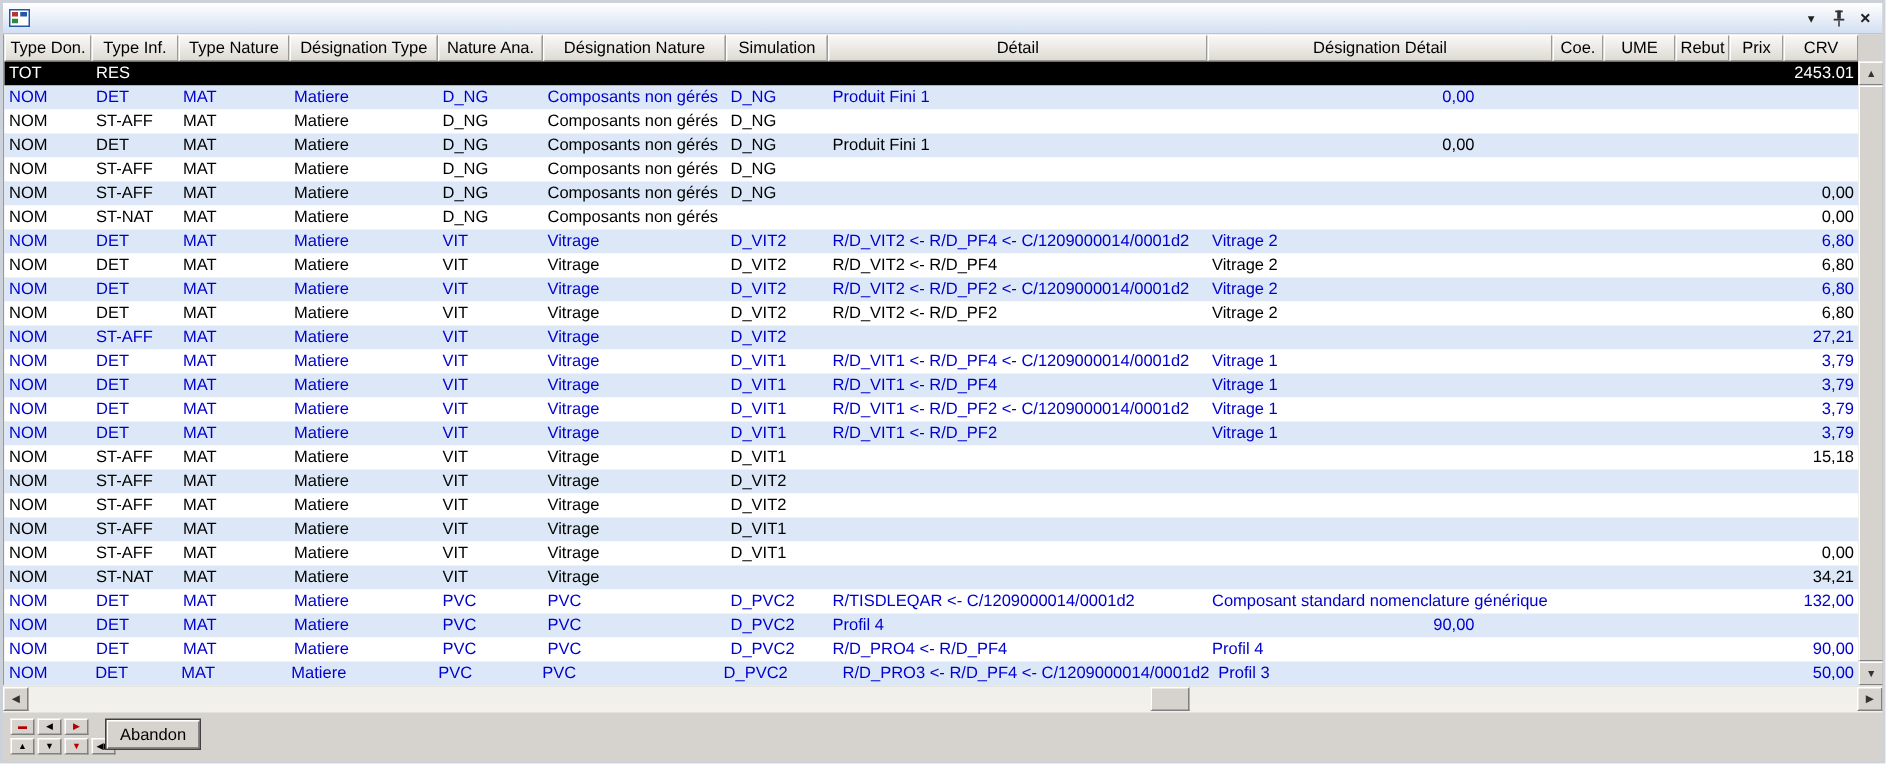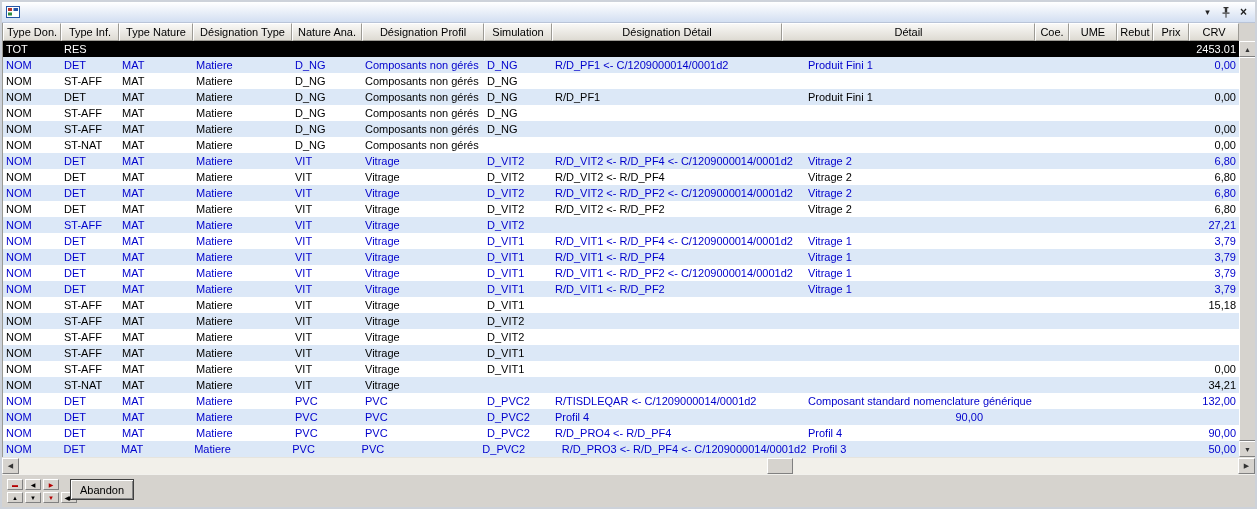--- a/index.html
+++ b/index.html
@@ -74,24 +74,24 @@
   </div>
 
   <div class="grid-wrap">
     <div class="grid-left">
       <div class="grid-header" id="grid-header">
           <div class="hcell" style="width: 58px;">Type Don.</div>
           <div class="hcell" style="width: 58px;">Type Inf.</div>
           <div class="hcell" style="width: 74px;">Type Nature</div>
           <div class="hcell" style="width: 99px;">Désignation Type</div>
           <div class="hcell" style="width: 70px;">Nature Ana.</div>
-          <div class="hcell" style="width: 122px;">Désignation Profil</div>
+          <div class="hcell" style="width: 122px;">Désignation Nature</div>
           <div class="hcell" style="width: 68px;">Simulation</div>
+          <div class="hcell" style="width: 253px;">Détail</div>
           <div class="hcell" style="width: 230px;">Désignation Détail</div>
-          <div class="hcell" style="width: 253px;">Détail</div>
           <div class="hcell" style="width: 34px;">Coe.</div>
           <div class="hcell" style="width: 48px;">UME</div>
           <div class="hcell" style="width: 36px;">Rebut</div>
           <div class="hcell" style="width: 36px;">Prix</div>
           <div class="hcell" style="width: 50px;">CRV</div>
         </div>
       <div class="grid-body" id="grid-rows">
           <div class="grow total c-white">
             <div class="cell" style="width: 58px;">TOT</div>
             <div class="cell" style="width: 58px;">RES</div>
@@ -109,21 +109,20 @@
             <div class="cell right" style="width: 50px;">2453.01</div>
           </div>
           <div class="grow alt c-blue">
             <div class="cell" style="width: 58px;">NOM</div>
             <div class="cell" style="width: 58px;">DET</div>
             <div class="cell" style="width: 74px;">MAT</div>
             <div class="cell" style="width: 99px;">Matiere</div>
             <div class="cell" style="width: 70px;">D_NG</div>
             <div class="cell" style="width: 122px;">Composants non gérés</div>
             <div class="cell" style="width: 68px;">D_NG</div>
-            <div class="cell" style="width: 253px;">R/D_PF1 &lt;- C/1209000014/0001d2</div>
             <div class="cell" style="width: 230px;">Produit Fini 1</div>
             <div class="cell" style="width: 34px;"></div>
             <div class="cell" style="width: 48px;"></div>
             <div class="cell" style="width: 36px;"></div>
             <div class="cell" style="width: 36px;"></div>
             <div class="cell right" style="width: 50px;">0,00</div>
           </div>
           <div class="grow c-black">
             <div class="cell" style="width: 58px;">NOM</div>
             <div class="cell" style="width: 58px;">ST-AFF</div>
@@ -141,21 +140,20 @@
             <div class="cell right" style="width: 50px;"></div>
           </div>
           <div class="grow alt c-black">
             <div class="cell" style="width: 58px;">NOM</div>
             <div class="cell" style="width: 58px;">DET</div>
             <div class="cell" style="width: 74px;">MAT</div>
             <div class="cell" style="width: 99px;">Matiere</div>
             <div class="cell" style="width: 70px;">D_NG</div>
             <div class="cell" style="width: 122px;">Composants non gérés</div>
             <div class="cell" style="width: 68px;">D_NG</div>
-            <div class="cell" style="width: 253px;">R/D_PF1</div>
             <div class="cell" style="width: 230px;">Produit Fini 1</div>
             <div class="cell" style="width: 34px;"></div>
             <div class="cell" style="width: 48px;"></div>
             <div class="cell" style="width: 36px;"></div>
             <div class="cell" style="width: 36px;"></div>
             <div class="cell right" style="width: 50px;">0,00</div>
           </div>
           <div class="grow c-black">
             <div class="cell" style="width: 58px;">NOM</div>
             <div class="cell" style="width: 58px;">ST-AFF</div>

